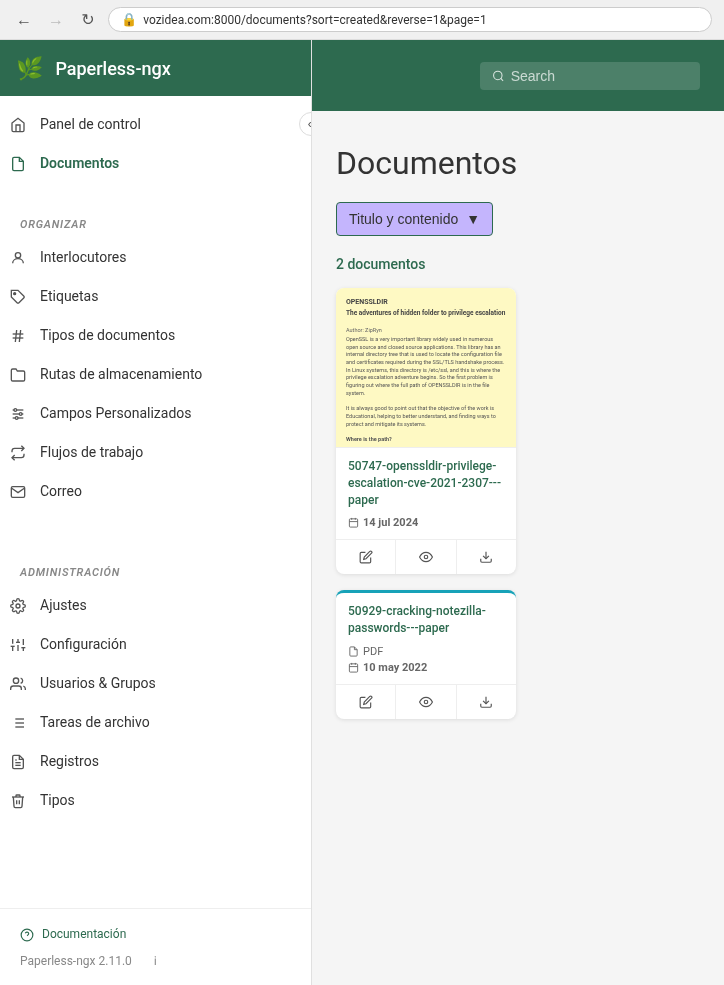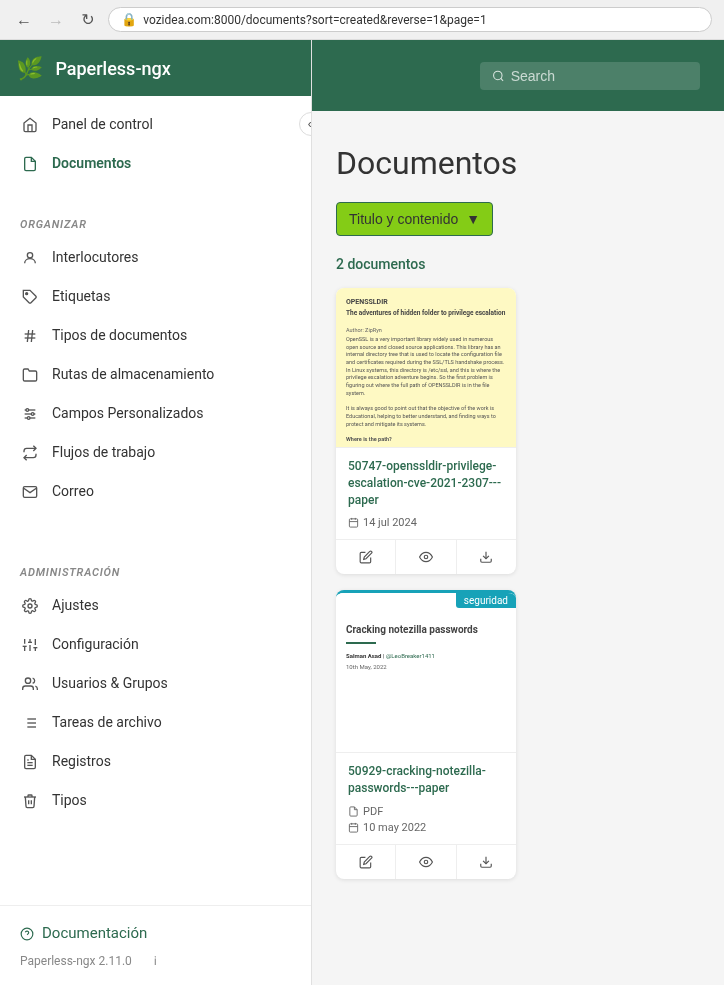--- a/index.html
+++ b/index.html
@@ -76,21 +76,21 @@
     }
     .navbar-search input {
       background: none; border: none; outline: none; color: white; font-size: 14px; width: 100%;
     }
     .navbar-search input::placeholder { color: rgba(255,255,255,0.7); }
 
     
     .sidebar-content { padding: 8px 0; }
     .sidebar-item {
       display: flex; align-items: center; gap: 12px;
-      padding: 10px 20px;
+      padding: 10px 8px;
       cursor: pointer; color: #333;
       text-decoration: none;
     }
     .sidebar-item.active { color: #2d6a4f; font-weight: 600; }
     .sidebar-item-icon { font-size: 16px; color: #555; width: 20px; text-align: center; }
     .sidebar-item.active .sidebar-item-icon { color: #2d6a4f; }
     .sidebar-section-label {
       font-size: 11px; font-weight: 600; color: #888;
       padding: 16px 20px 6px;
       letter-spacing: 0.8px;
@@ -111,22 +111,22 @@
       z-index: 10;
     }
 
     
     .sidebar-footer {
       margin-top: auto;
       padding: 12px 20px;
       border-top: 1px solid #eee;
     }
     .sidebar-footer-link {
-      display: flex; align-items: center; gap: 8px;
-      color: #2d6a4f; font-size: 15px; cursor: pointer;
+      display: flex; align-items: flex-start; gap: 8px;
+      color: #2d6a4f; font-size: 12px; cursor: pointer;
       padding: 6px 0;
     }
     .sidebar-version {
       font-size: 12px; color: #888;
       display: flex; align-items: center; gap: 22px;
       padding: 4px 0;
     }
 
     
     .main {
@@ -138,21 +138,21 @@
     }
     .page-title {
       font-size: 32px; font-weight: 400; color: #333;
       margin-bottom: 20px;
     }
     .filter-bar {
       display: flex; align-items: center; gap: 12px;
       margin-bottom: 20px;
     }
     .filter-dropdown {
-      background: #84cc16;
+      background: #c4b5fd;
       border: 1px solid #2d6a4f;
       border-radius: 4px;
       padding: 8px 12px;
       font-size: 14px;
       color: #333;
       cursor: pointer;
       display: flex; align-items: center; gap: 8px; justify-content: flex-end;
     }
     .doc-count {
       color: #2d6a4f; font-size: 14px; font-weight: 500;
@@ -187,21 +187,21 @@
       font-size: 12px; color: #2d6a4f; font-weight: 500;
       line-height: 1.4; margin-bottom: 8px;
     }
     .doc-card-meta {
       font-size: 11px; color: #666;
       display: flex; align-items: center; gap: 4px;
       margin-bottom: 3px;
     }
     .doc-card-date {
       font-size: 11px; color: #666;
-      display: flex; align-items: center; gap: 4px;
+      display: flex; align-items: center; gap: 4px; font-weight: bold;
     }
     .doc-card-actions {
       display: flex; border-top: 1px solid #eee;
       padding: 0;
     }
     .doc-action-btn {
       flex: 1; padding: 10px 0;
       background: none; border: none; border-right: 1px solid #eee;
       cursor: pointer; color: #555; font-size: 14px;
       display: flex; align-items: center; justify-content: center;
@@ -493,31 +493,20 @@
               <svg width="14" height="14" viewBox="0 0 24 24" fill="none" stroke="currentColor" stroke-width="2">
                   <path d="M21 15v4a2 2 0 0 1-2 2H5a2 2 0 0 1-2-2v-4"></path>
                   <polyline points="7 10 12 15 17 10"></polyline>
                   <line x1="12" y1="15" x2="12" y2="3"></line>
                 </svg>
             </button>
           </div>
         </div>
 
         <div class="doc-card" style="border-top: 3px solid #17a2b8;">
-          <div class="doc-card-preview" style="background:#fff;">
-            <div style="position:absolute;top:0;right:0;background:#17a2b8;color:white;font-size:10px;padding:2px 8px;border-radius:0 0 0 3px;">seguridad</div>
-            <div style="margin-top:20px;">
-              <div style="font-size:10px;font-weight:bold;margin-bottom:6px;line-height:1.3;">Cracking notezilla passwords</div>
-              <div style="width:30px;height:2px;background:#2d6a4f;margin-bottom:8px;"></div>
-              <div style="font-size:6px;color:#333;margin-bottom:4px;">
-                <span style="font-weight:bold;">Salman Asad</span> | <span style="color:#2d6a4f;">@LeoBreaker1411</span>
-              </div>
-              <div style="font-size:6px;color:#666;">10th May, 2022</div>
-            </div>
-          </div>
           <div class="doc-card-body">
             <div class="doc-card-title">50929-cracking-notezilla-passwords---paper</div>
             <div class="doc-card-meta">
               <svg width="11" height="11" viewBox="0 0 24 24" fill="none" stroke="#666" stroke-width="2">
                   <path d="M14 2H6a2 2 0 0 0-2 2v16a2 2 0 0 0 2 2h12a2 2 0 0 0 2-2V8z"></path>
                   <polyline points="14 2 14 8 20 8"></polyline>
                 </svg>
               <span>PDF</span>
             </div>
             <div class="doc-card-date">

